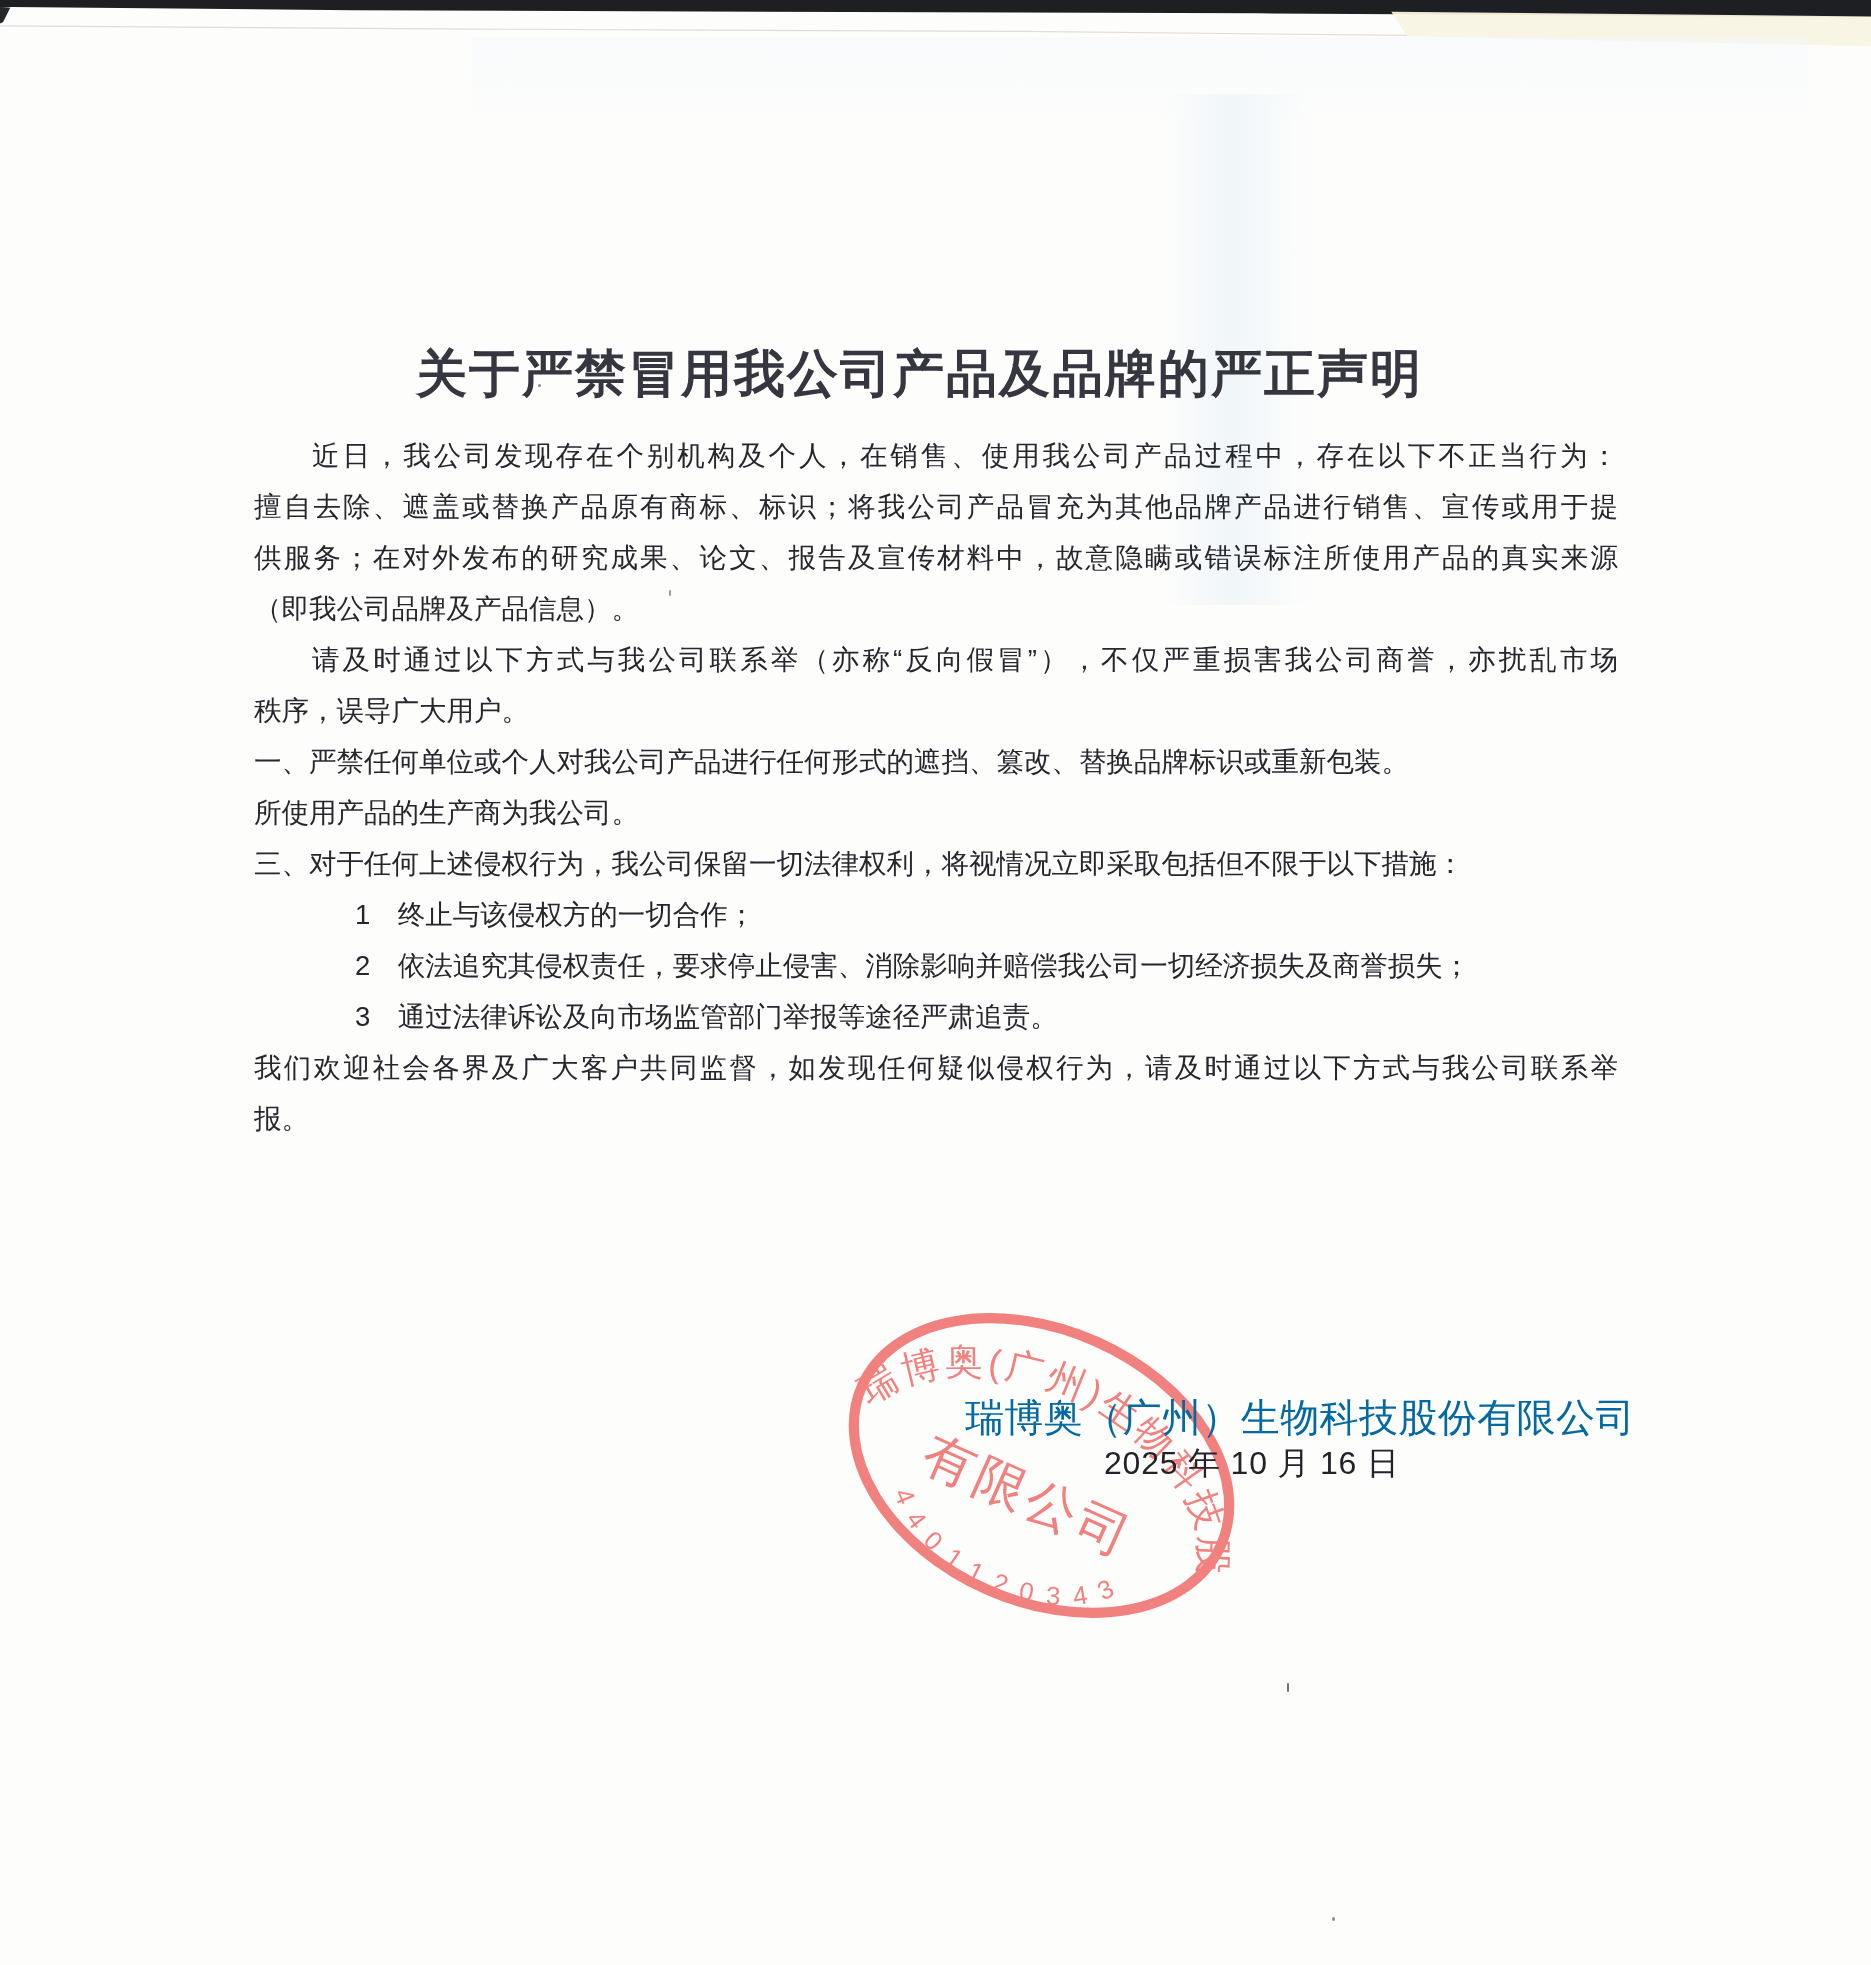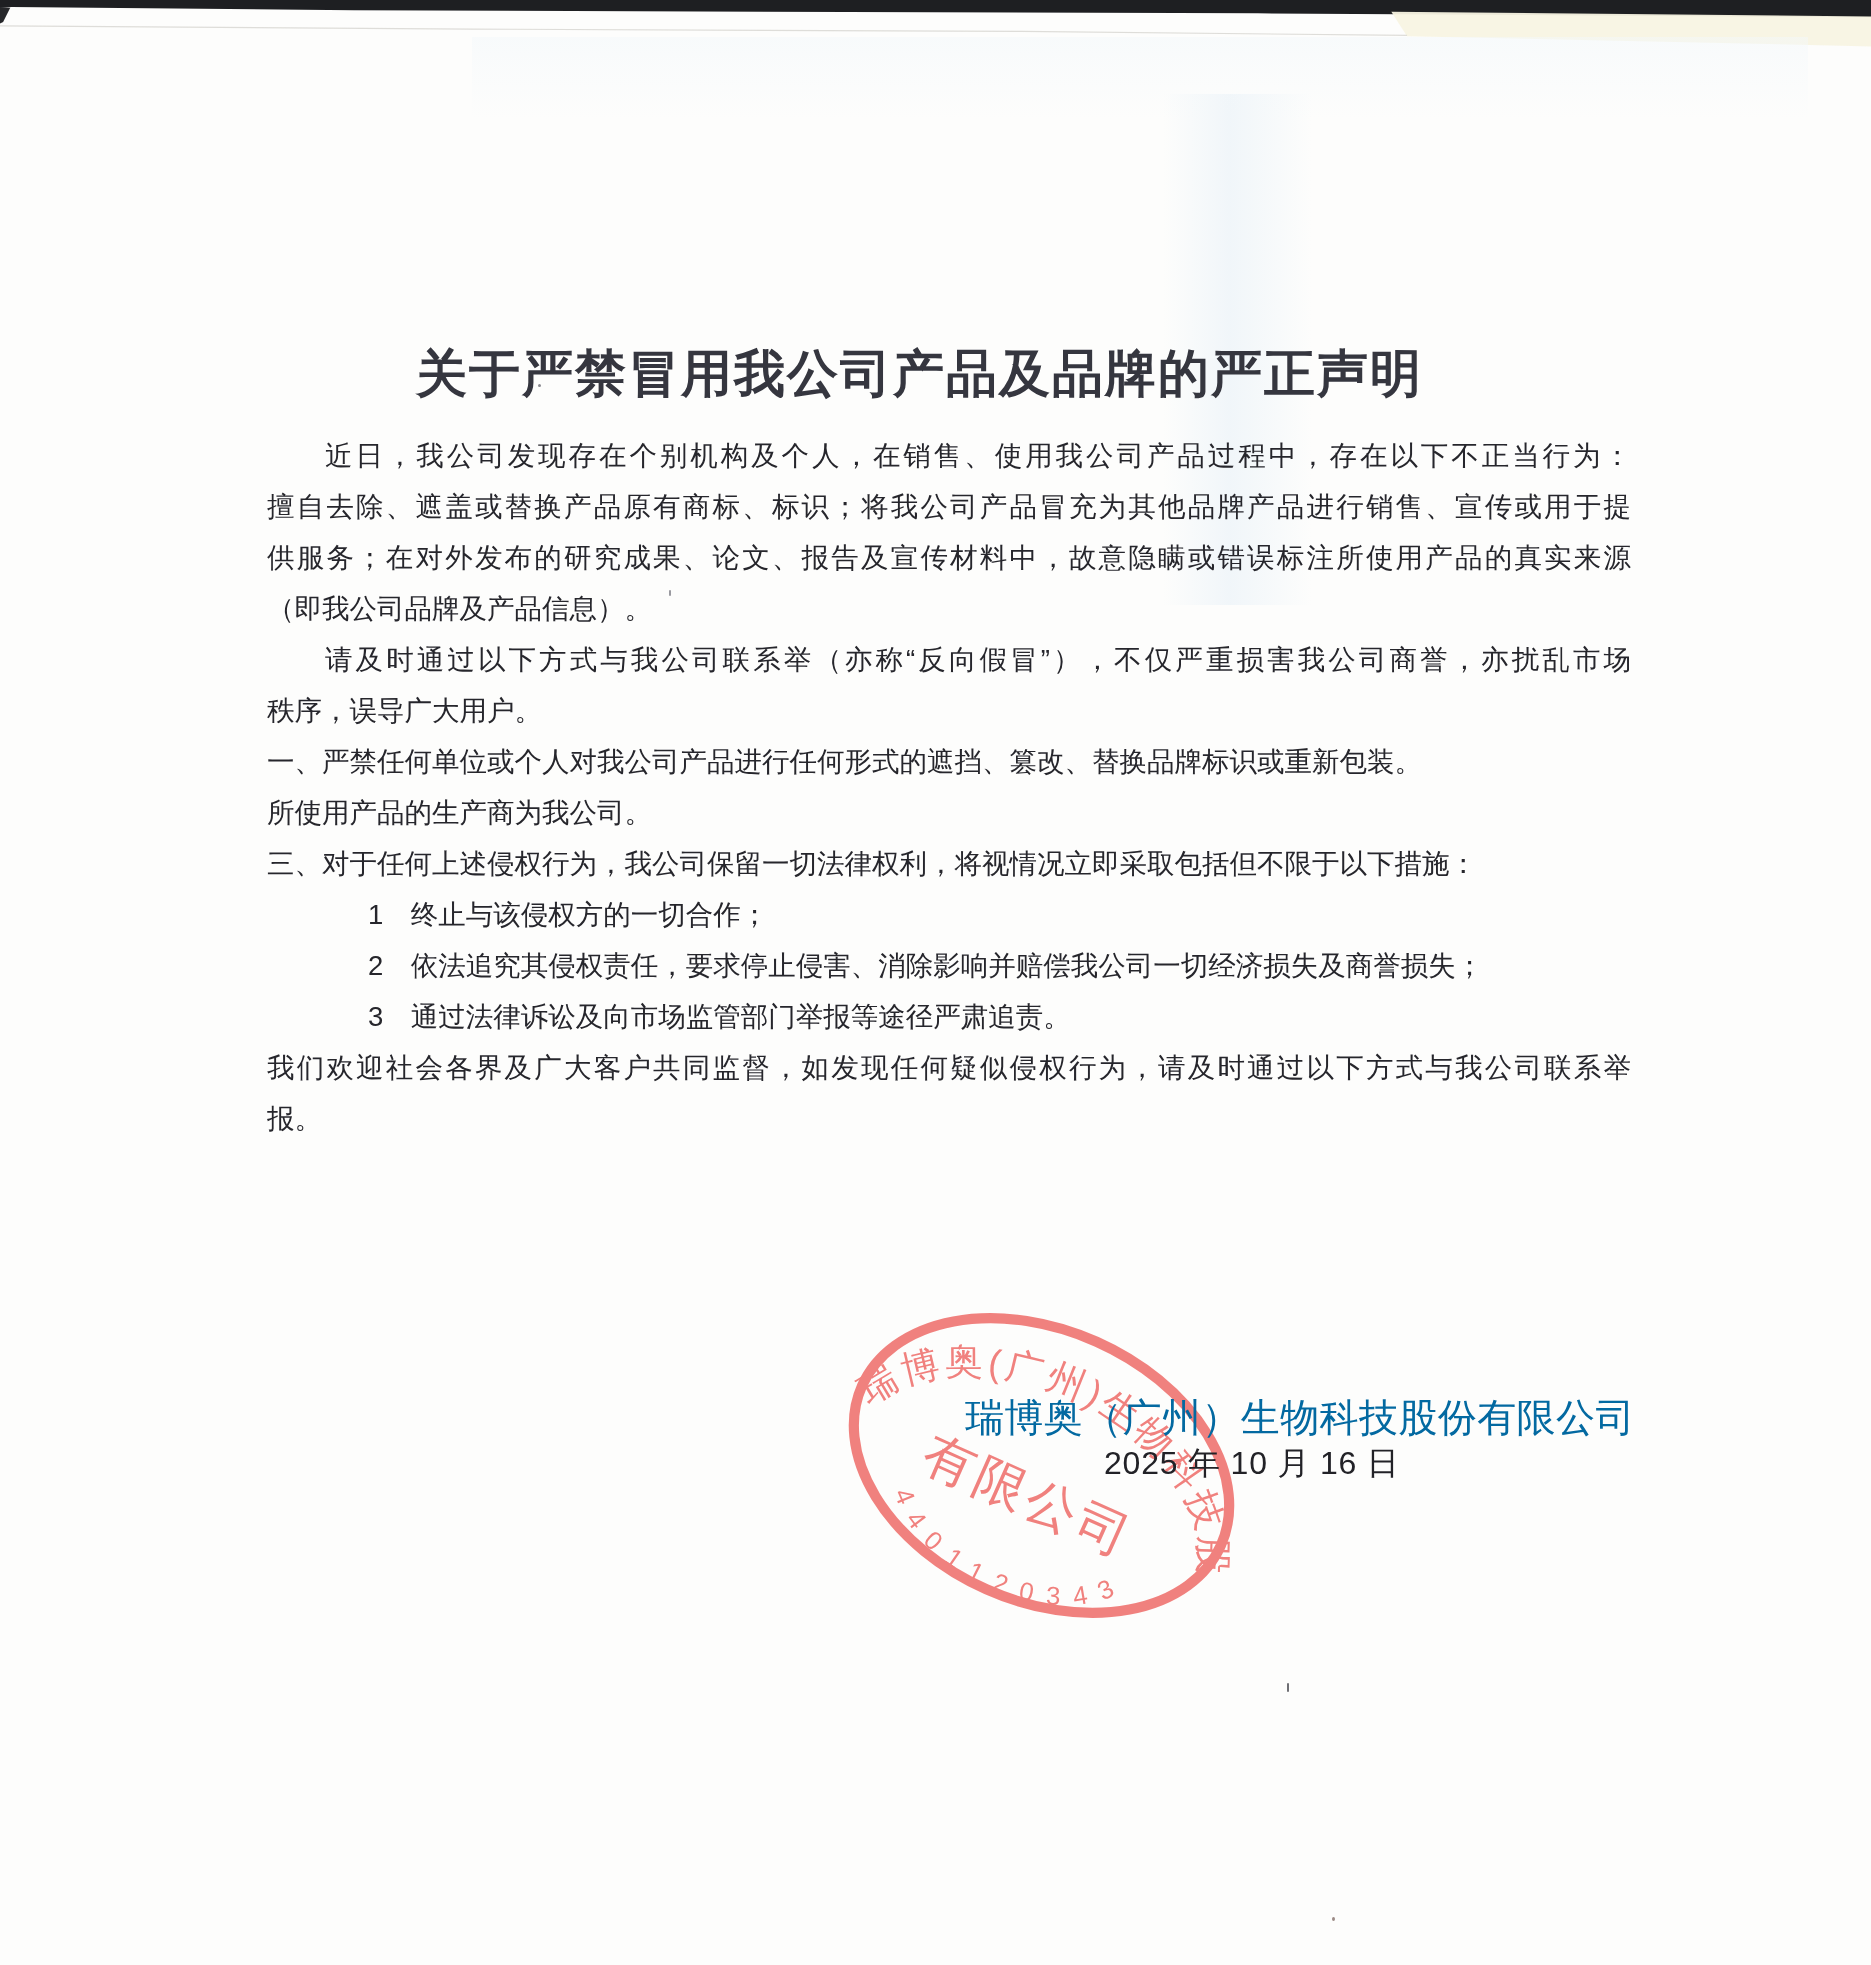--- a/index.html
+++ b/index.html
@@ -11,21 +11,21 @@
   
   .artifact-layer{position:absolute;left:0;top:0;width:1872px;height:2647px;pointer-events:none;}
   .speck{position:absolute;border-radius:50%;}
   .streak{position:absolute;}
   
   .doc-title{
     position:absolute;top:306px;left:220px;width:1399px;
     text-align:center;font-size:51px;font-weight:600;letter-spacing:2px;
     color:#35363f;white-space:nowrap;
   }
-  .doc-body{position:absolute;top:430px;left:267px;width:1364px;}
+  .doc-body{position:absolute;top:430px;left:254px;width:1364px;}
   .line{
     height:51px;line-height:51px;font-size:27.5px;color:#26262c;
     font-weight:400;
   }
   .line.j{text-align:justify;text-align-last:justify;}
   .line.ij{text-indent:58px;text-align:justify;text-align-last:justify;}
   .line.ip{text-indent:58px;}
   .line.sub{padding-left:101px;}
   
   .sig-company{

